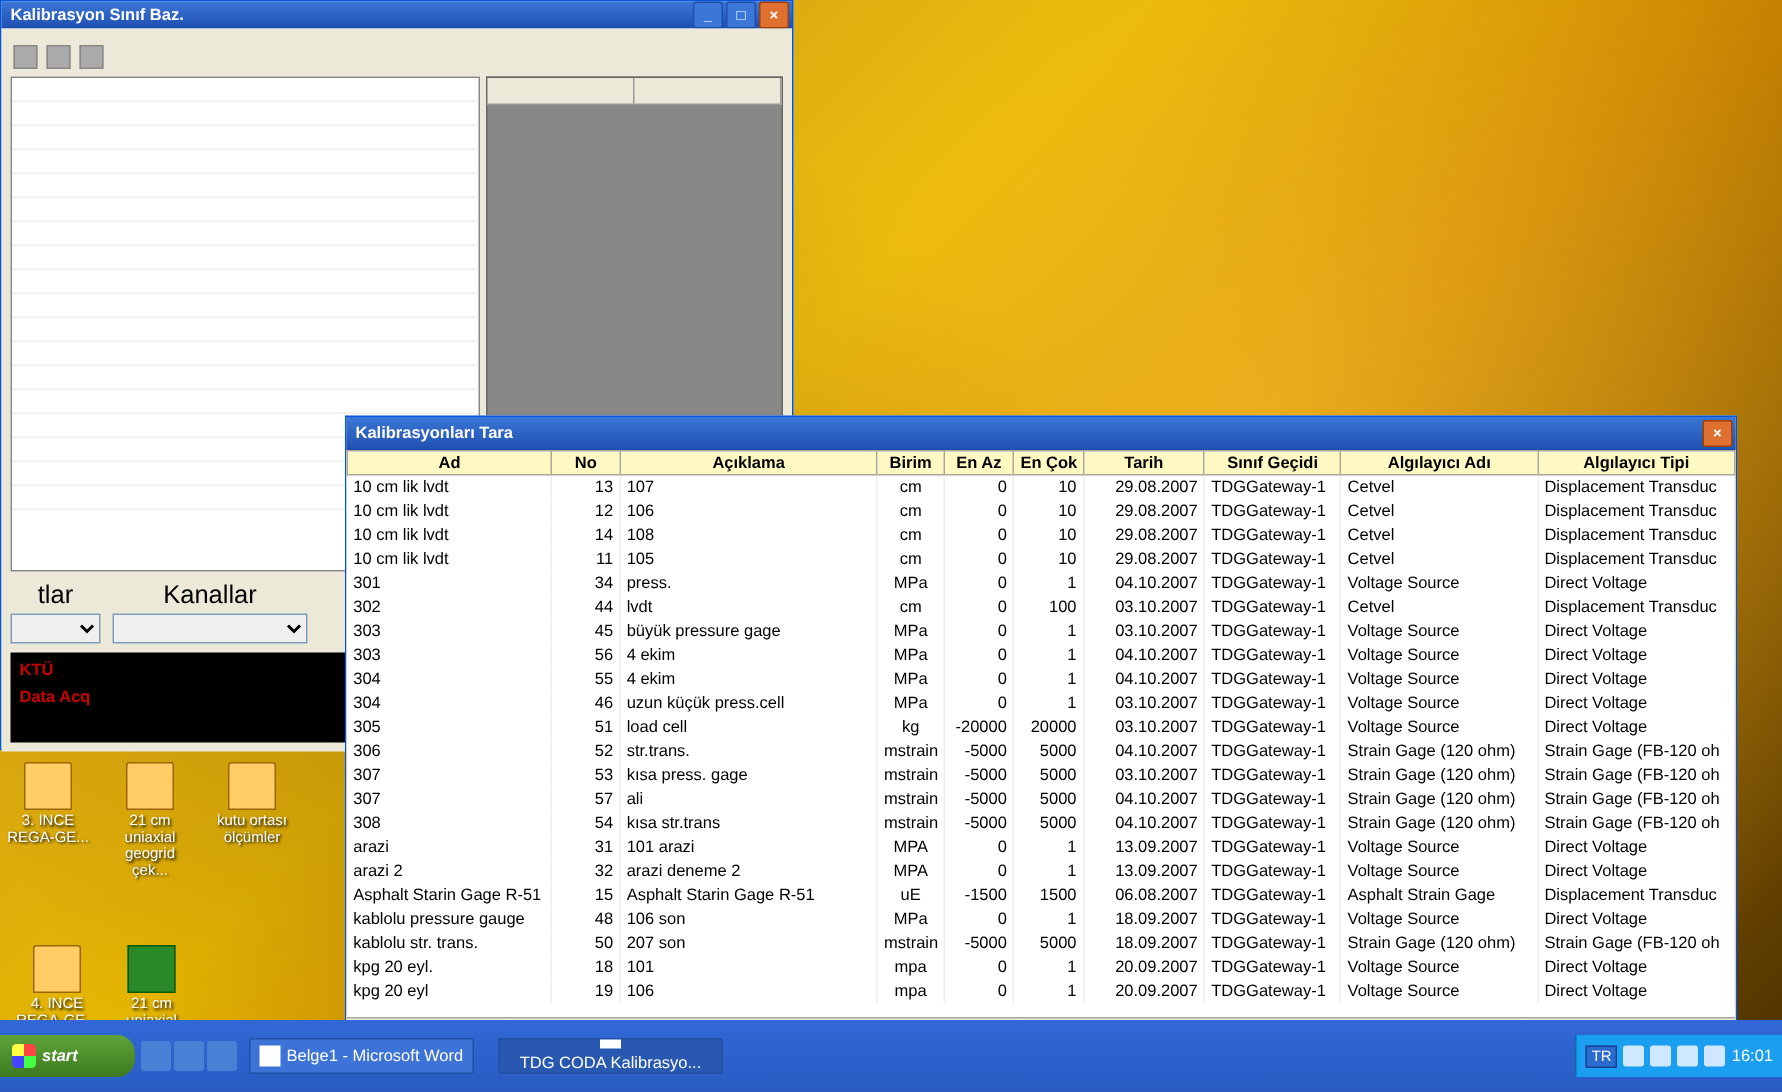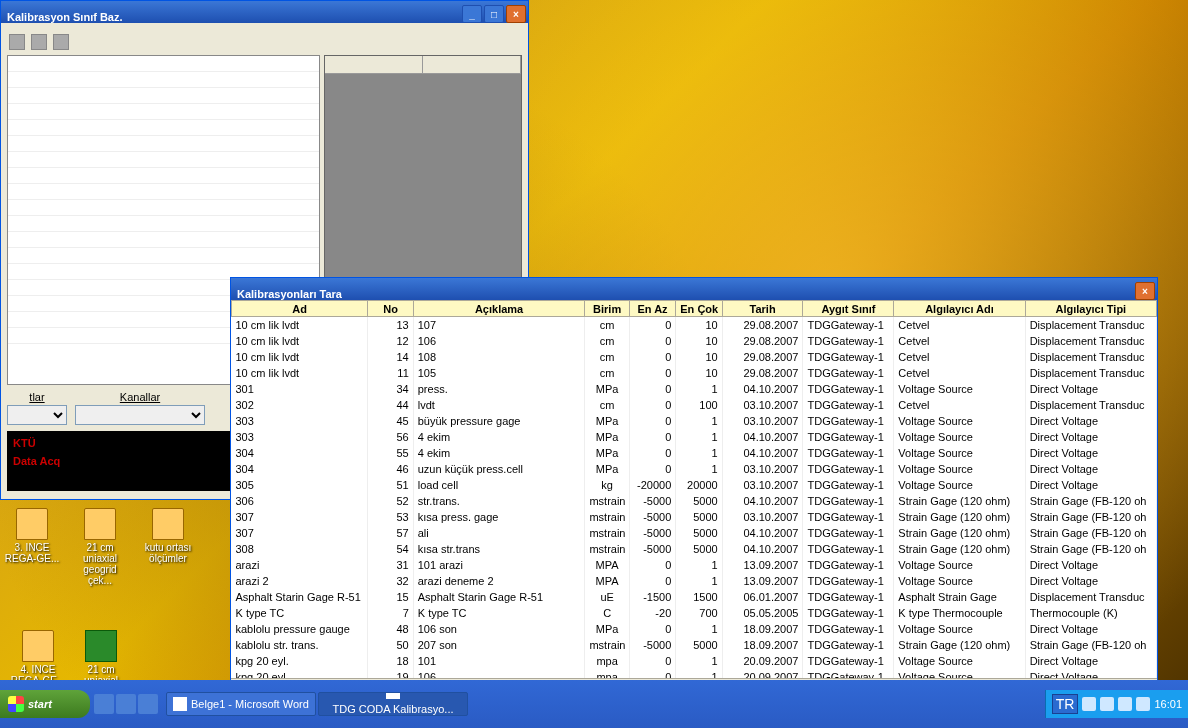--- a/index.html
+++ b/index.html
@@ -1,65 +1,65 @@
 <!DOCTYPE html>
 <html><head>
 <meta charset="utf-8">
 <style>
 * { box-sizing: border-box; margin: 0; padding: 0; font-family: Tahoma, sans-serif; font-size: 11px; }
 body { width: 1188px; height: 728px; overflow: hidden; position: relative; background: #333; }
 .desktop { position: absolute; inset: 0; background: linear-gradient(135deg, #8b6914 0%, #d4a017 20%, #e6b800 40%, #cc8400 60%, #8b5a00 80%, #4a3000 100%); }
 .desktop::before { content: ""; position: absolute; inset: 0; background: radial-gradient(circle at 70% 40%, rgba(255,200,50,0.6), transparent 50%), radial-gradient(circle at 30% 60%, rgba(139,90,20,0.5), transparent 40%); }
 .window { position: absolute; background: #ece9d8; border: 1px solid #0054e3; display: flex; flex-direction: column; }
-.titlebar { height: 22px; background: linear-gradient(#3b77d6, #1e4fb0); color: #fff; display: flex; align-items: flex-end; padding: 0 2px 0 6px; font-weight: bold; }
+.titlebar { height: 22px; background: linear-gradient(#3b77d6, #1e4fb0); color: #fff; display: flex; align-items: center; padding: 0 2px 0 6px; font-weight: bold; }
 .titlebar .t { flex: 1; }
 .titlebar .btns { display: flex; gap: 2px; }
 .titlebar .btn { width: 20px; height: 18px; background: #e07030; border: 1px solid #a04000; border-radius: 2px; color: #fff; display: flex; align-items: center; justify-content: center; font-size: 10px; }
 .titlebar .btn.min, .titlebar .btn.max { background: #3b77d6; border-color: #1e4fb0; }
 .win1 { left: 0; top: 0; width: 529px; height: 500px; }
 .win1 .body { flex: 1; background: #ece9d8; padding: 6px; display: flex; flex-direction: column; }
 .toolbar1 { height: 26px; display: flex; align-items: center; gap: 6px; padding: 2px; }
 .toolbar1 .tb { width: 16px; height: 16px; background: #aaa; border: 1px solid #888; }
 .gridarea { display: flex; gap: 4px; height: 330px; }
 .gridarea .g1 { width: 313px; background: #fff; border: 1px solid #888; }
 .gridarea .g2 { flex: 1; background: #888; border: 1px solid #666; }
 .gridarea .g2 .hdr { height: 18px; background: #ece9d8; border-bottom: 1px solid #999; display: flex; }
 .gridarea .g2 .hdr span { border-right: 1px solid #999; width: 50%; }
 .gridrow { border-bottom: 1px solid #eee; height: 16px; }
 .controls { display: flex; gap: 8px; padding: 6px 0; align-items: flex-end; }
 .ctrl { display: flex; flex-direction: column; align-items: center; }
-.ctrl label { font-size: 11px; margin-bottom: 2px; text-decoration: underline; }
+.ctrl label { font-size: 17px; margin-bottom: 2px; }
 .ctrl select { width: 60px; height: 20px; border: 1px solid #7f9db9; }
 .ctrl select.wide { width: 130px; }
 .blackstrip { background: #000; color: #c00; padding: 6px; font-weight: bold; font-size: 11px; height: 60px; }
 .blackstrip .l2 { color: #c00; margin-top: 6px; }
 .win2 { left: 230px; top: 277px; width: 928px; height: 418px; }
 .win2 .body { flex: 1; background: #fff; display: flex; flex-direction: column; overflow: hidden; }
 .table-wrap { flex: 1; overflow-x: auto; overflow-y: hidden; }
 table { border-collapse: collapse; width: 100%; table-layout: fixed; }
 th { background: #fef9c3; border: 1px solid #aca899; padding: 1px 4px; font-weight: bold; height: 16px; white-space: nowrap; overflow: hidden; }
 td { border-right: 1px solid #eee; padding: 0 4px; height: 16px; white-space: nowrap; overflow: hidden; }
 td.r, th.r { text-align: right; }
 td.c, th.c { text-align: center; }
 .scroll-h { height: 16px; background: #ece9d8; border-top: 1px solid #aca899; display: flex; align-items: center; }
 .scroll-h .arr { width: 16px; height: 14px; background: #ece9d8; border: 1px solid #888; display: flex; align-items: center; justify-content: center; font-size: 8px; }
 .scroll-h .track { flex: 1; background: #f0f0f0; height: 14px; }
 .taskbar { position: absolute; left: 0; bottom: 0; width: 100%; height: 48px; background: linear-gradient(#3168d5, #2a5bc4); display: flex; align-items: center; }
 .start { width: 90px; height: 28px; background: linear-gradient(#5fa33a, #3c7a1e); border-radius: 0 12px 12px 0; color: #fff; font-weight: bold; font-style: italic; display: flex; align-items: center; padding-left: 8px; gap: 4px; }
 .start .winicon { width: 16px; height: 16px; background: conic-gradient(#f44 0 90deg, #4f4 90deg 180deg, #44f 180deg 270deg, #ff4 270deg); border-radius: 3px; }
 .ql { display: flex; gap: 2px; padding: 0 4px; }
 .ql .q { width: 20px; height: 20px; background: #4a7fd6; border-radius: 2px; }
-.tasks { display: flex; gap: 2px; padding: 0 4px; flex: 1; }
+.tasks { display: flex; gap: 16px; padding: 0 4px; flex: 1; }
 .task { height: 24px; background: #3d72d6; border: 1px solid #2050a0; border-radius: 2px; color: #fff; display: flex; align-items: center; padding: 0 6px; gap: 4px; min-width: 150px; }
 .task.active { background: #2858b0; flex-direction: column; }
 .task .ic { width: 14px; height: 14px; background: #fff; }
 .tray { display: flex; align-items: center; gap: 4px; background: #1a9eef; padding: 0 6px; height: 28px; border-left: 1px solid #0a6cb0; color: #fff; }
 .tray .ti { width: 14px; height: 14px; background: #cfe8ff; border-radius: 2px; }
 .tray .clock { font-size: 11px; }
-.lang { background: #2a6bd0; padding: 1px 3px; color: #fff; border: 1px solid #1a4090; font-size: 14px; }
+.lang { background: #2a6bd0; padding: 1px 3px; color: #fff; border: 1px solid #1a4090; font-size: 10px; }
 .icon-row { position: absolute; left: 2px; top: 508px; display: flex; gap: 8px; }
 .icon-row2 { position: absolute; left: 8px; top: 630px; display: flex; gap: 3px; }
 .dicon { width: 60px; text-align: center; color: #fff; text-shadow: 1px 1px 2px #000; }
 .dicon .ic { width: 32px; height: 32px; margin: 0 auto 2px; }
 .dicon .ic.folder { background: #fc6; border: 1px solid #960; border-radius: 2px 2px 0 0; }
 .dicon .ic.excel { background: #2a8a2a; border: 1px solid #0a5a0a; }
 .dicon .lbl { font-size: 10px; line-height: 11px; }
 </style>
 </head>
 <body>
@@ -175,21 +175,21 @@
         </colgroup>
         <thead>
             <tr id="thead-row">
               <th class="">Ad</th>
               <th class="c">No</th>
               <th class="">Açıklama</th>
               <th class="c">Birim</th>
               <th class="c">En Az</th>
               <th class="c">En Çok</th>
               <th class="c">Tarih</th>
-              <th class="c">Aygıt Sınıf</th>
+              <th class="c">Sınıf Geçidi</th>
               <th class="">Algılayıcı Adı</th>
               <th class="">Algılayıcı Tipi</th>
             </tr>
           </thead>
         <tbody id="tbody">
             <tr>
               <td class="">10 cm lik lvdt</td>
               <td class="r">13</td>
               <td class="">107</td>
               <td class="c">cm</td>
@@ -392,36 +392,24 @@
               <td class="">Voltage Source</td>
               <td class="">Direct Voltage</td>
             </tr>
             <tr>
               <td class="">Asphalt Starin Gage R-51</td>
               <td class="r">15</td>
               <td class="">Asphalt Starin Gage R-51</td>
               <td class="c">uE</td>
               <td class="r">-1500</td>
               <td class="r">1500</td>
-              <td class="r">06.01.2007</td>
+              <td class="r">06.08.2007</td>
               <td class="">TDGGateway-1</td>
               <td class="">Asphalt Strain Gage</td>
               <td class="">Displacement Transduc</td>
-            </tr>
-            <tr>
-              <td class="">K type TC</td>
-              <td class="r">7</td>
-              <td class="">K type TC</td>
-              <td class="c">C</td>
-              <td class="r">-20</td>
-              <td class="r">700</td>
-              <td class="r">05.05.2005</td>
-              <td class="">TDGGateway-1</td>
-              <td class="">K type Thermocouple</td>
-              <td class="">Thermocouple (K)</td>
             </tr>
             <tr>
               <td class="">kablolu pressure gauge</td>
               <td class="r">48</td>
               <td class="">106 son</td>
               <td class="c">MPa</td>
               <td class="r">0</td>
               <td class="r">1</td>
               <td class="r">18.09.2007</td>
               <td class="">TDGGateway-1</td>

